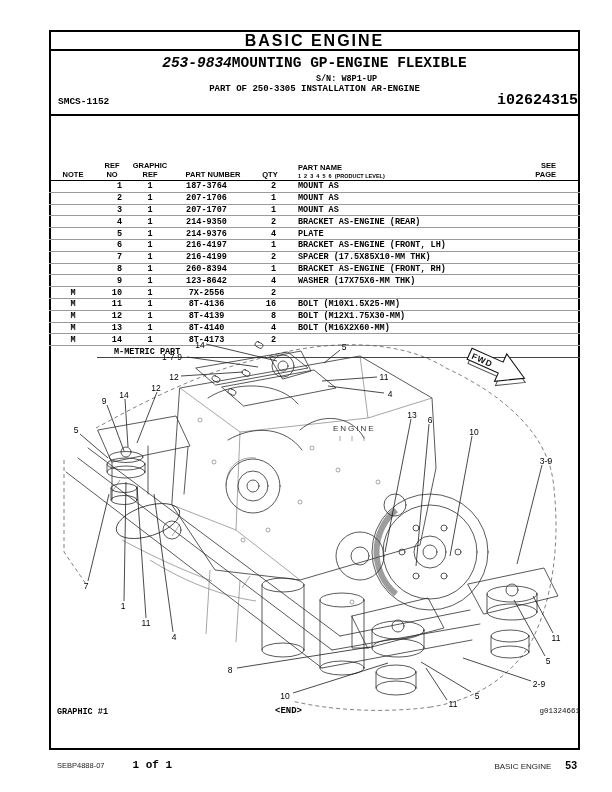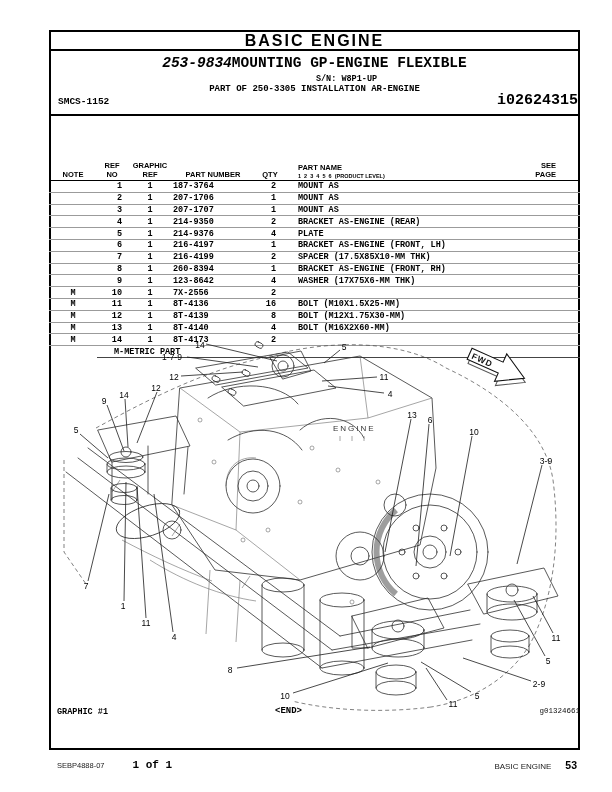--- a/index.html
+++ b/index.html
@@ -21,21 +21,21 @@
   .docid{top:92px;right:34px;font-weight:bold;font-size:15px;}
   
   .ptable{left:49px;top:114px;width:531px;}
   .thead{display:flex;border-top:2.2px solid #000;border-bottom:1.4px solid #000;
          padding:2px 0 1px 0;box-sizing:border-box;}
   .thead .col{display:flex;flex-direction:column;justify-content:flex-end;
               font:bold 7.5px "Liberation Sans",sans-serif;line-height:8.5px;margin-top:44px;}
   .c-note{width:48px;text-align:center;}
   .c-ref{width:30px;text-align:right;padding-right:5px;box-sizing:border-box;}
   .c-gref{width:46px;text-align:center;}
-  .c-pn{width:80px;text-align:left;padding-right:13px;box-sizing:border-box;}
+  .c-pn{width:80px;text-align:center;padding-right:13px;box-sizing:border-box;}
   .c-qty{width:34px;text-align:right;padding-right:11px;box-sizing:border-box;}
   .c-name{flex:1;text-align:left;padding-left:11px;box-sizing:border-box;}
   .c-see{width:62px;text-align:right;padding-right:24px;box-sizing:border-box;}
   .thead .c-ref,.thead .c-gref{text-align:center;padding-right:0;}
   .thead .c-pn{text-align:center;padding-right:0;}
   .thead .c-qty{text-align:center;padding-right:0;}
   .sub-level{font:bold 5.5px "Liberation Sans",sans-serif;white-space:pre;margin-top:1px;}
   .trow{display:flex;height:10.8px;align-items:center;border-bottom:0.8px solid #9b9b9b;
         font:bold 8.5px "Liberation Mono","DejaVu Sans Mono",monospace;}
   .trow .cell{white-space:pre;}

